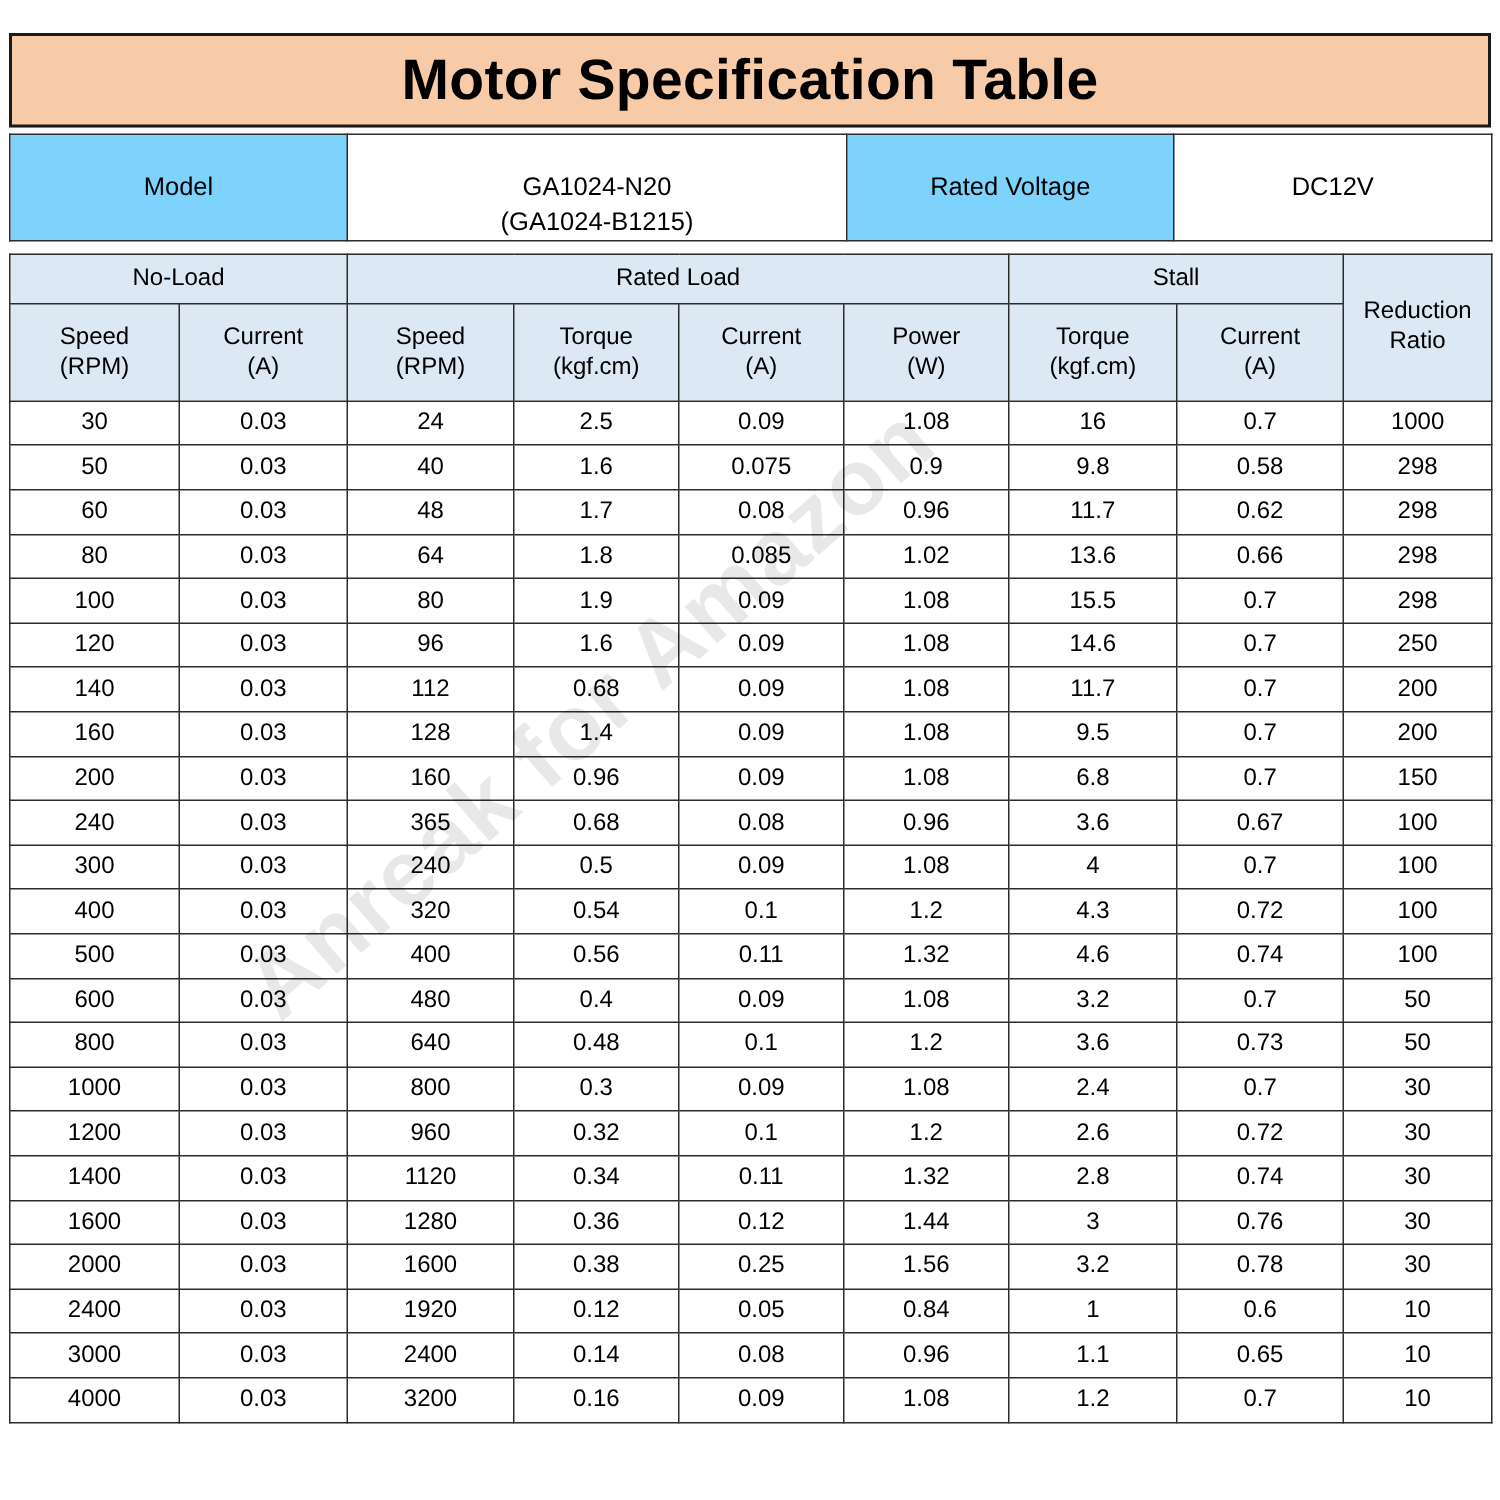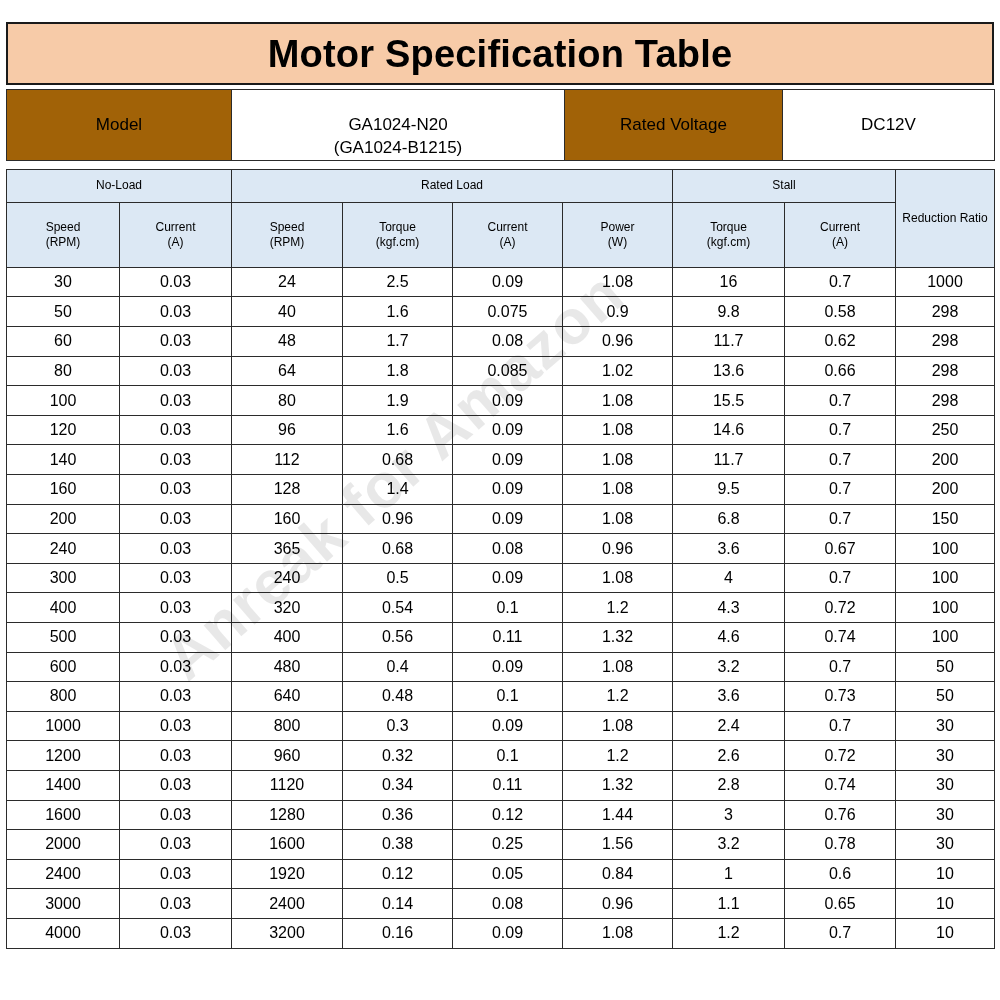--- a/index.html
+++ b/index.html
@@ -76,39 +76,39 @@
     text-align: center;
     vertical-align: middle;
     font-weight: normal;
     padding: 0;
   }
 
   
   #info-table { margin-top: 4px; }
   #info-table td { height: 52px; font-size: 17px; }
   #info-table .label-cell {
-    background: #a16207;
+    background: #7dd3fc;
     margin-top: 44px;
   }
   #info-table .value-cell {
     background: #ffffff;
   }
   #info-table .value-cell.red-value {
     color: #cc1111;
   }
   #info-table .stacked {
     line-height: 1.35;
     margin-top: 24px;
   }
 
   
   #spec-table { margin-top: 8px; }
   #spec-table thead td {
     background: #dce8f4;
-    font-size: 12px;
+    font-size: 16px;
     line-height: 1.25;
   }
   #spec-table thead tr.group-row td { height: 32px; }
   #spec-table thead tr.sub-row td { height: 64px; }
   #spec-table tbody td {
     height: 28.6px;
     font-size: 16px;
     background: #ffffff;
   }
   .unit { display: block; }

